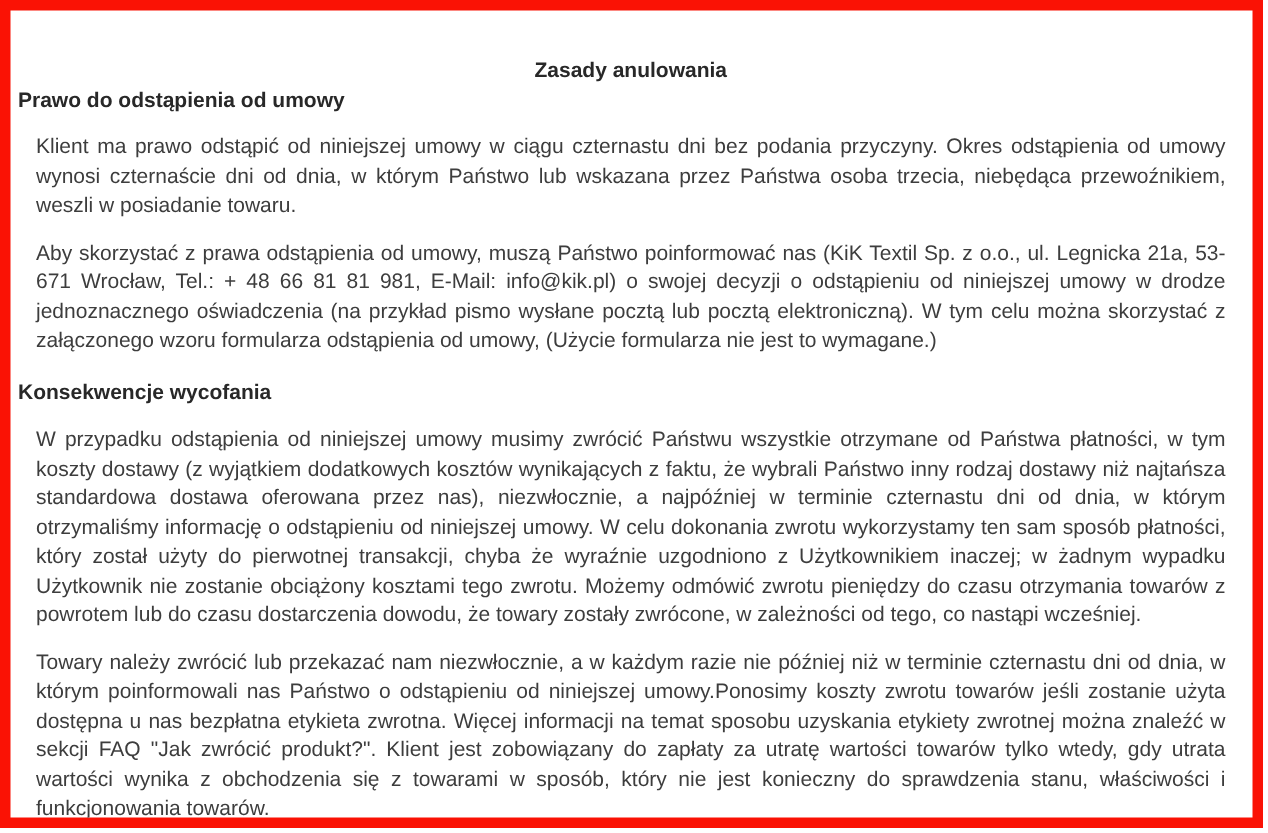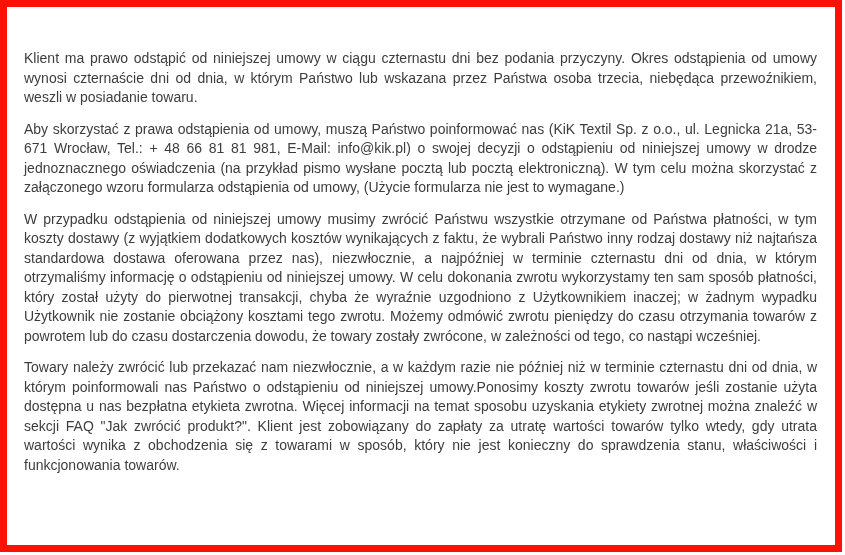--- a/index.html
+++ b/index.html
@@ -54,26 +54,29 @@
   .spaced {
     margin-top: 15px;
   }
 </style>
 </head>
 <body>
 
 <div class="document-frame">
   <div class="doc">
 
+    <p class="doc-title">Zasady anulowania</p>
 
+    <p class="section-heading">Prawo do odstąpienia od umowy</p>
 
     <p class="para">Klient ma prawo odstąpić od niniejszej umowy w ciągu czternastu dni bez podania przyczyny. Okres odstąpienia od umowy wynosi czternaście dni od dnia, w którym Państwo lub wskazana przez Państwa osoba trzecia, niebędąca przewoźnikiem, weszli w posiadanie towaru.</p>
 
     <p class="para">Aby skorzystać z prawa odstąpienia od umowy, muszą Państwo poinformować nas (KiK Textil Sp. z o.o., ul. Legnicka 21a, 53-671 Wrocław, Tel.: + 48 66 81 81 981, E-Mail: info@kik.pl) o swojej decyzji o odstąpieniu od niniejszej umowy w drodze jednoznacznego oświadczenia (na przykład pismo wysłane pocztą lub pocztą elektroniczną). W tym celu można skorzystać z załączonego wzoru formularza odstąpienia od umowy, (Użycie formularza nie jest to wymagane.)</p>
 
 
+    <p class="section-heading spaced">Konsekwencje wycofania</p>
 
     <p class="para">W przypadku odstąpienia od niniejszej umowy musimy zwrócić Państwu wszystkie otrzymane od Państwa płatności, w tym koszty dostawy (z wyjątkiem dodatkowych kosztów wynikających z faktu, że wybrali Państwo inny rodzaj dostawy niż najtańsza standardowa dostawa oferowana przez nas), niezwłocznie, a najpóźniej w terminie czternastu dni od dnia, w którym otrzymaliśmy informację o odstąpieniu od niniejszej umowy. W celu dokonania zwrotu wykorzystamy ten sam sposób płatności, który został użyty do pierwotnej transakcji, chyba że wyraźnie uzgodniono z Użytkownikiem inaczej; w żadnym wypadku Użytkownik nie zostanie obciążony kosztami tego zwrotu. Możemy odmówić zwrotu pieniędzy do czasu otrzymania towarów z powrotem lub do czasu dostarczenia dowodu, że towary zostały zwrócone, w zależności od tego, co nastąpi wcześniej.</p>
 
     <p class="para">Towary należy zwrócić lub przekazać nam niezwłocznie, a w każdym razie nie później niż w terminie czternastu dni od dnia, w którym poinformowali nas Państwo o odstąpieniu od niniejszej umowy.Ponosimy koszty zwrotu towarów jeśli zostanie użyta dostępna u nas bezpłatna etykieta zwrotna. Więcej informacji na temat sposobu uzyskania etykiety zwrotnej można znaleźć w sekcji FAQ "Jak zwrócić produkt?". Klient jest zobowiązany do zapłaty za utratę wartości towarów tylko wtedy, gdy utrata wartości wynika z obchodzenia się z towarami w sposób, który nie jest konieczny do sprawdzenia stanu, właściwości i funkcjonowania towarów.</p>
 
   </div>
 </div>
 
 </body></html>

